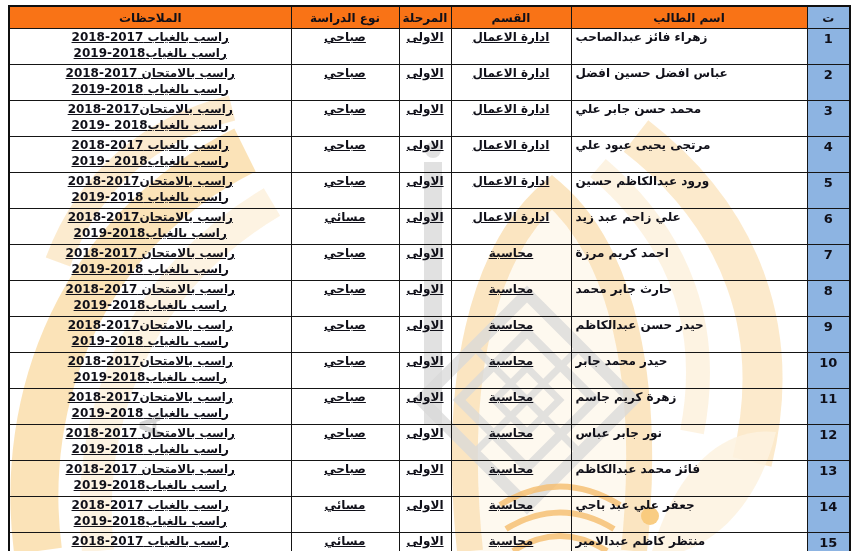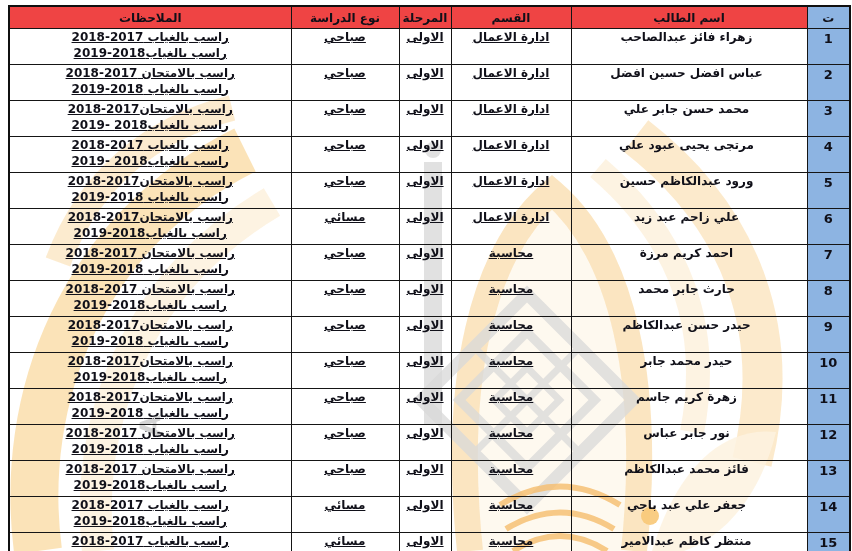--- a/index.html
+++ b/index.html
@@ -4,25 +4,25 @@
 <style>
   html,body{margin:0;padding:0;background:#fff;}
   .canvas{position:relative;width:852px;height:551px;background:#ffffff;overflow:hidden;
           font-family:"DejaVu Sans",sans-serif;}
   .watermark{position:absolute;inset:0;z-index:0;}
   table.grid{position:absolute;top:5px;left:8px;width:841px;z-index:1;
              border-collapse:collapse;table-layout:fixed;direction:rtl;}
   table.grid th,table.grid td{border:1px solid #151515;color:#101019;font-weight:bold;
              overflow:hidden;}
   table.grid{border:2px solid #101010;}
-  thead th{height:19px;background:#ef4444;font-size:12px;text-align:center;vertical-align:middle;padding:1px 2px;}
+  thead th{height:19px;background:#f97316;font-size:12px;text-align:center;vertical-align:middle;padding:1px 2px;}
   thead th.c-index{background:#8DB4E2;}
   tbody td{height:33px;vertical-align:top;font-size:12px;padding:1px 4px 0;background:transparent;}
   td.c-index{background:#8DB4E2;text-align:center;font-size:13px;padding-top:2px;}
-  td.c-name{text-align:center;padding-right:9px;}
+  td.c-name{text-align:left;padding-right:9px;}
   td.c-dept,td.c-stage,td.c-study_type,td.c-notes{text-align:center;text-decoration:underline;}
   .note-line{line-height:15.5px;white-space:nowrap;}
   col.w-index{width:43px;} col.w-name{width:236px;} col.w-dept{width:120px;}
   col.w-stage{width:52px;} col.w-type{width:108px;} col.w-notes{width:282px;}
 </style>
 </head>
 <body>
 
 <div class="canvas">
 

